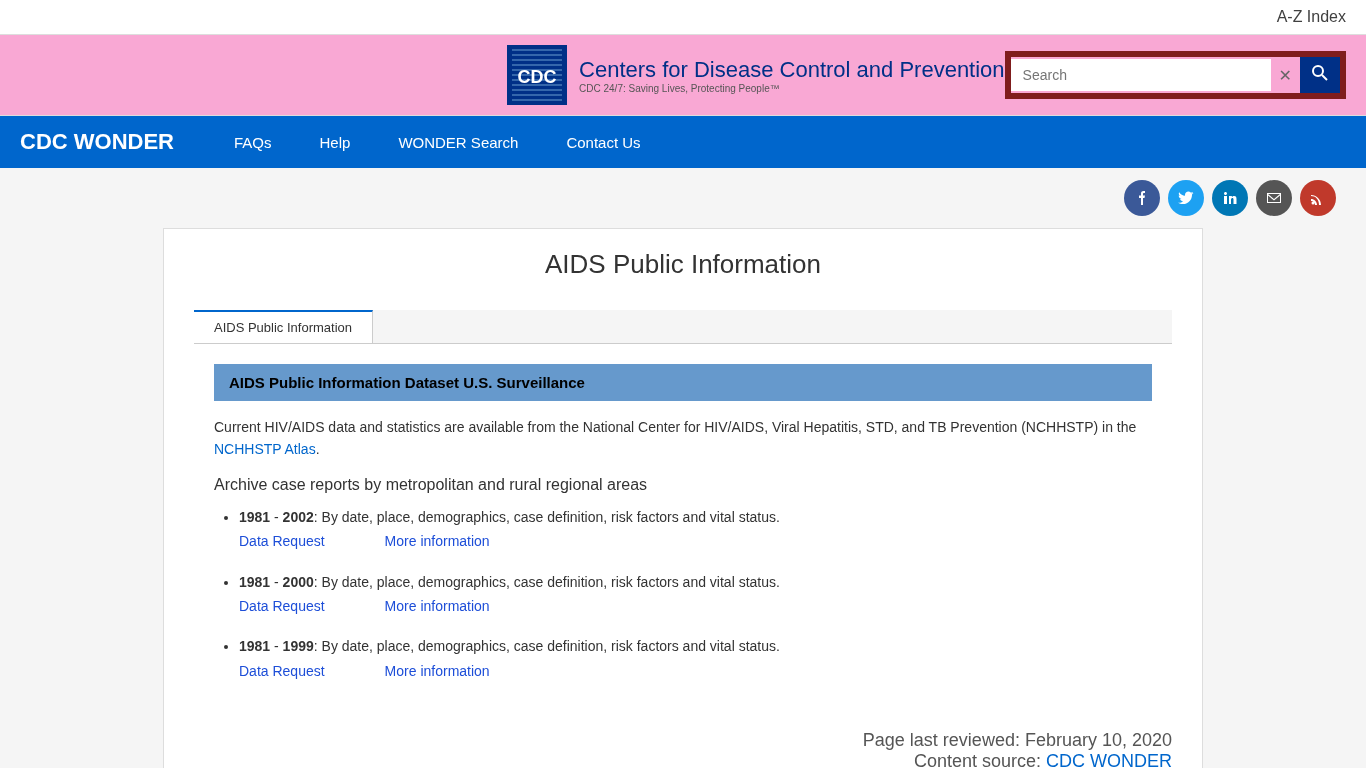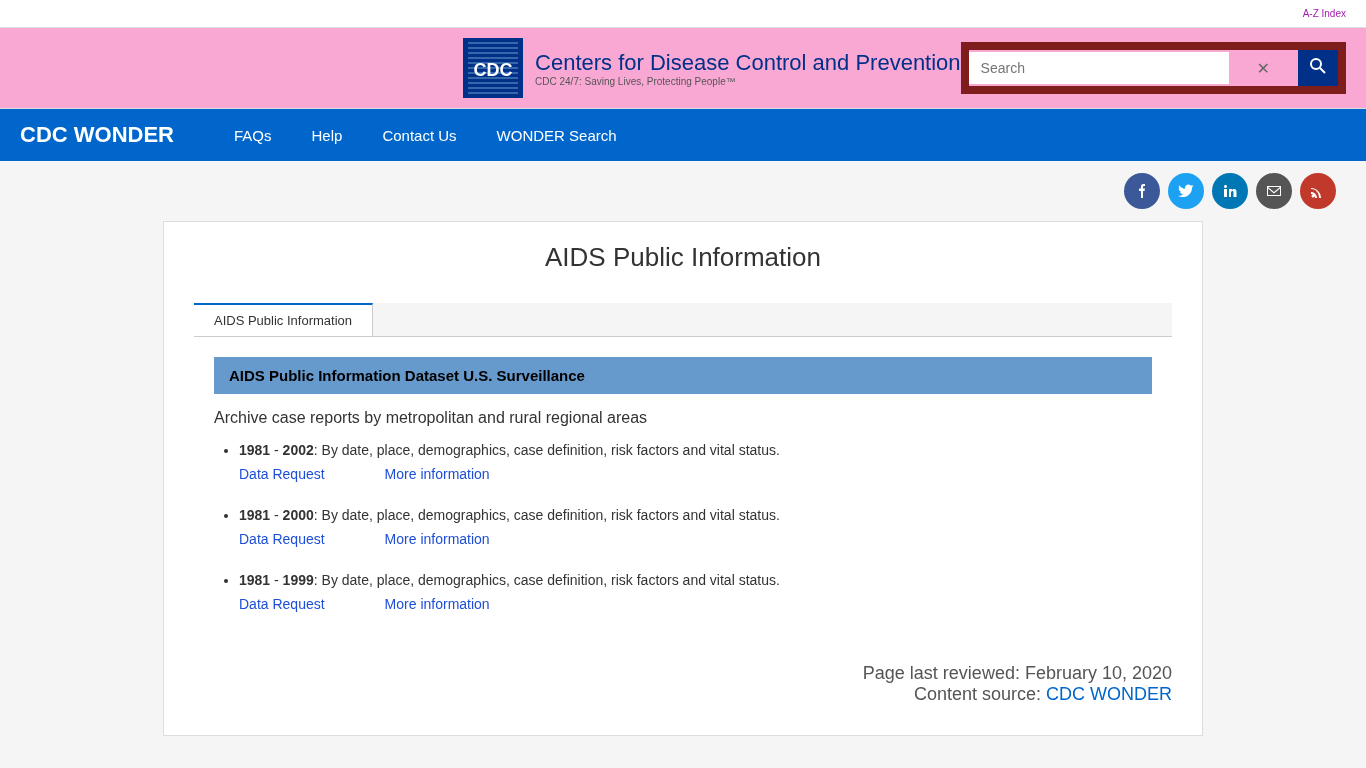--- a/index.html
+++ b/index.html
@@ -7,23 +7,23 @@
 
     
     .top-bar {
       background: #fff;
       border-bottom: 1px solid #ddd;
       padding: 8px 20px;
       display: flex;
       justify-content: flex-end;
     }
     .top-bar a {
-      color: #a21caf;
-      text-decoration: none;
-      font-size: 10px;
+      color: #404040;
+      text-decoration: none;
+      font-size: 16px;
       text-align: right;
     }
 
     
     .header {
       background: #f9a8d4;
       padding: 10px 20px;
       display: flex;
       align-items: center;
       justify-content: flex-end;
@@ -47,23 +47,22 @@
       font-size: 10px;
       color: #555;
     }
     .search-area {
       display: flex;
       align-items: center;
     }
     .search-box {
       display: flex;
       align-items: center;
-      border: 8px solid #7f1d1d;
+      border: 6px solid #7f1d1d;
       border-radius: 0;
-      gap: 20px;
     }
     .search-box input {
       width: 260px;
       padding: 8px 12px;
       border: none;
       outline: none;
       font-size: 14px;
     }
     .search-box .clear-btn {
       background: none;
@@ -92,21 +91,21 @@
     }
     .nav-brand {
       color: #fff;
       font-size: 22px;
       font-weight: bold;
       margin-right: 40px;
       text-decoration: none;
     }
     .nav-links {
       display: flex;
-      gap: 0;
+      gap: 8px;
       list-style: none;
     }
     .nav-links li a {
       color: #fff;
       text-decoration: none;
       padding: 16px 20px;
       display: block;
       font-size: 15px;
     }
 
@@ -285,24 +284,24 @@
 <nav class="nav-bar">
   <a href="#" class="nav-brand">CDC WONDER</a>
   <ul class="nav-links">
     <li>
       <a href="#">FAQs</a>
     </li>
     <li>
       <a href="#">Help</a>
     </li>
     <li>
-      <a href="#">Contact Us</a>
+      <a href="#">WONDER Search</a>
     </li>
     <li>
-      <a href="#">WONDER Search</a>
+      <a href="#">Contact Us</a>
     </li>
   </ul>
 </nav>
 
 <div class="social-bar">
   <a href="#" class="social-icon facebook">
     <svg width="16" height="16" viewBox="0 0 16 16" fill="white">
         <path d="M9 5.5V4c0-.6.4-1 1-1h1V1h-1.5C7.6 1 7 2.1 7 3.5V5.5H5V8h2v7h2V8h1.5l.5-2.5H9z"></path>
       </svg>
   </a>
@@ -334,20 +333,23 @@
     <h1 class="page-title">AIDS Public Information</h1>
 
     <div class="tab-header">
       <div class="tab-item">AIDS Public Information</div>
     </div>
 
     <div class="tab-content">
 
       <div class="dataset-header">AIDS Public Information Dataset U.S. Surveillance</div>
 
+      <p class="content-text">
+        <span>Current HIV/AIDS data and statistics are available from the National Center for HIV/AIDS, Viral Hepatitis, STD, and TB Prevention (NCHHSTP) in the </span><a href="#">NCHHSTP Atlas</a><span>.</span>
+      </p>
 
       <p class="archive-title">Archive case reports by metropolitan and rural regional areas</p>
 
       <ul class="archive-list">
         <li>
           <strong>1981</strong> - <strong>2002</strong><span>: By date, place, demographics, case definition, risk factors and vital status.</span>
           <div class="links">
             <a href="#">Data Request</a>
             <a href="#">More information</a>
           </div>

